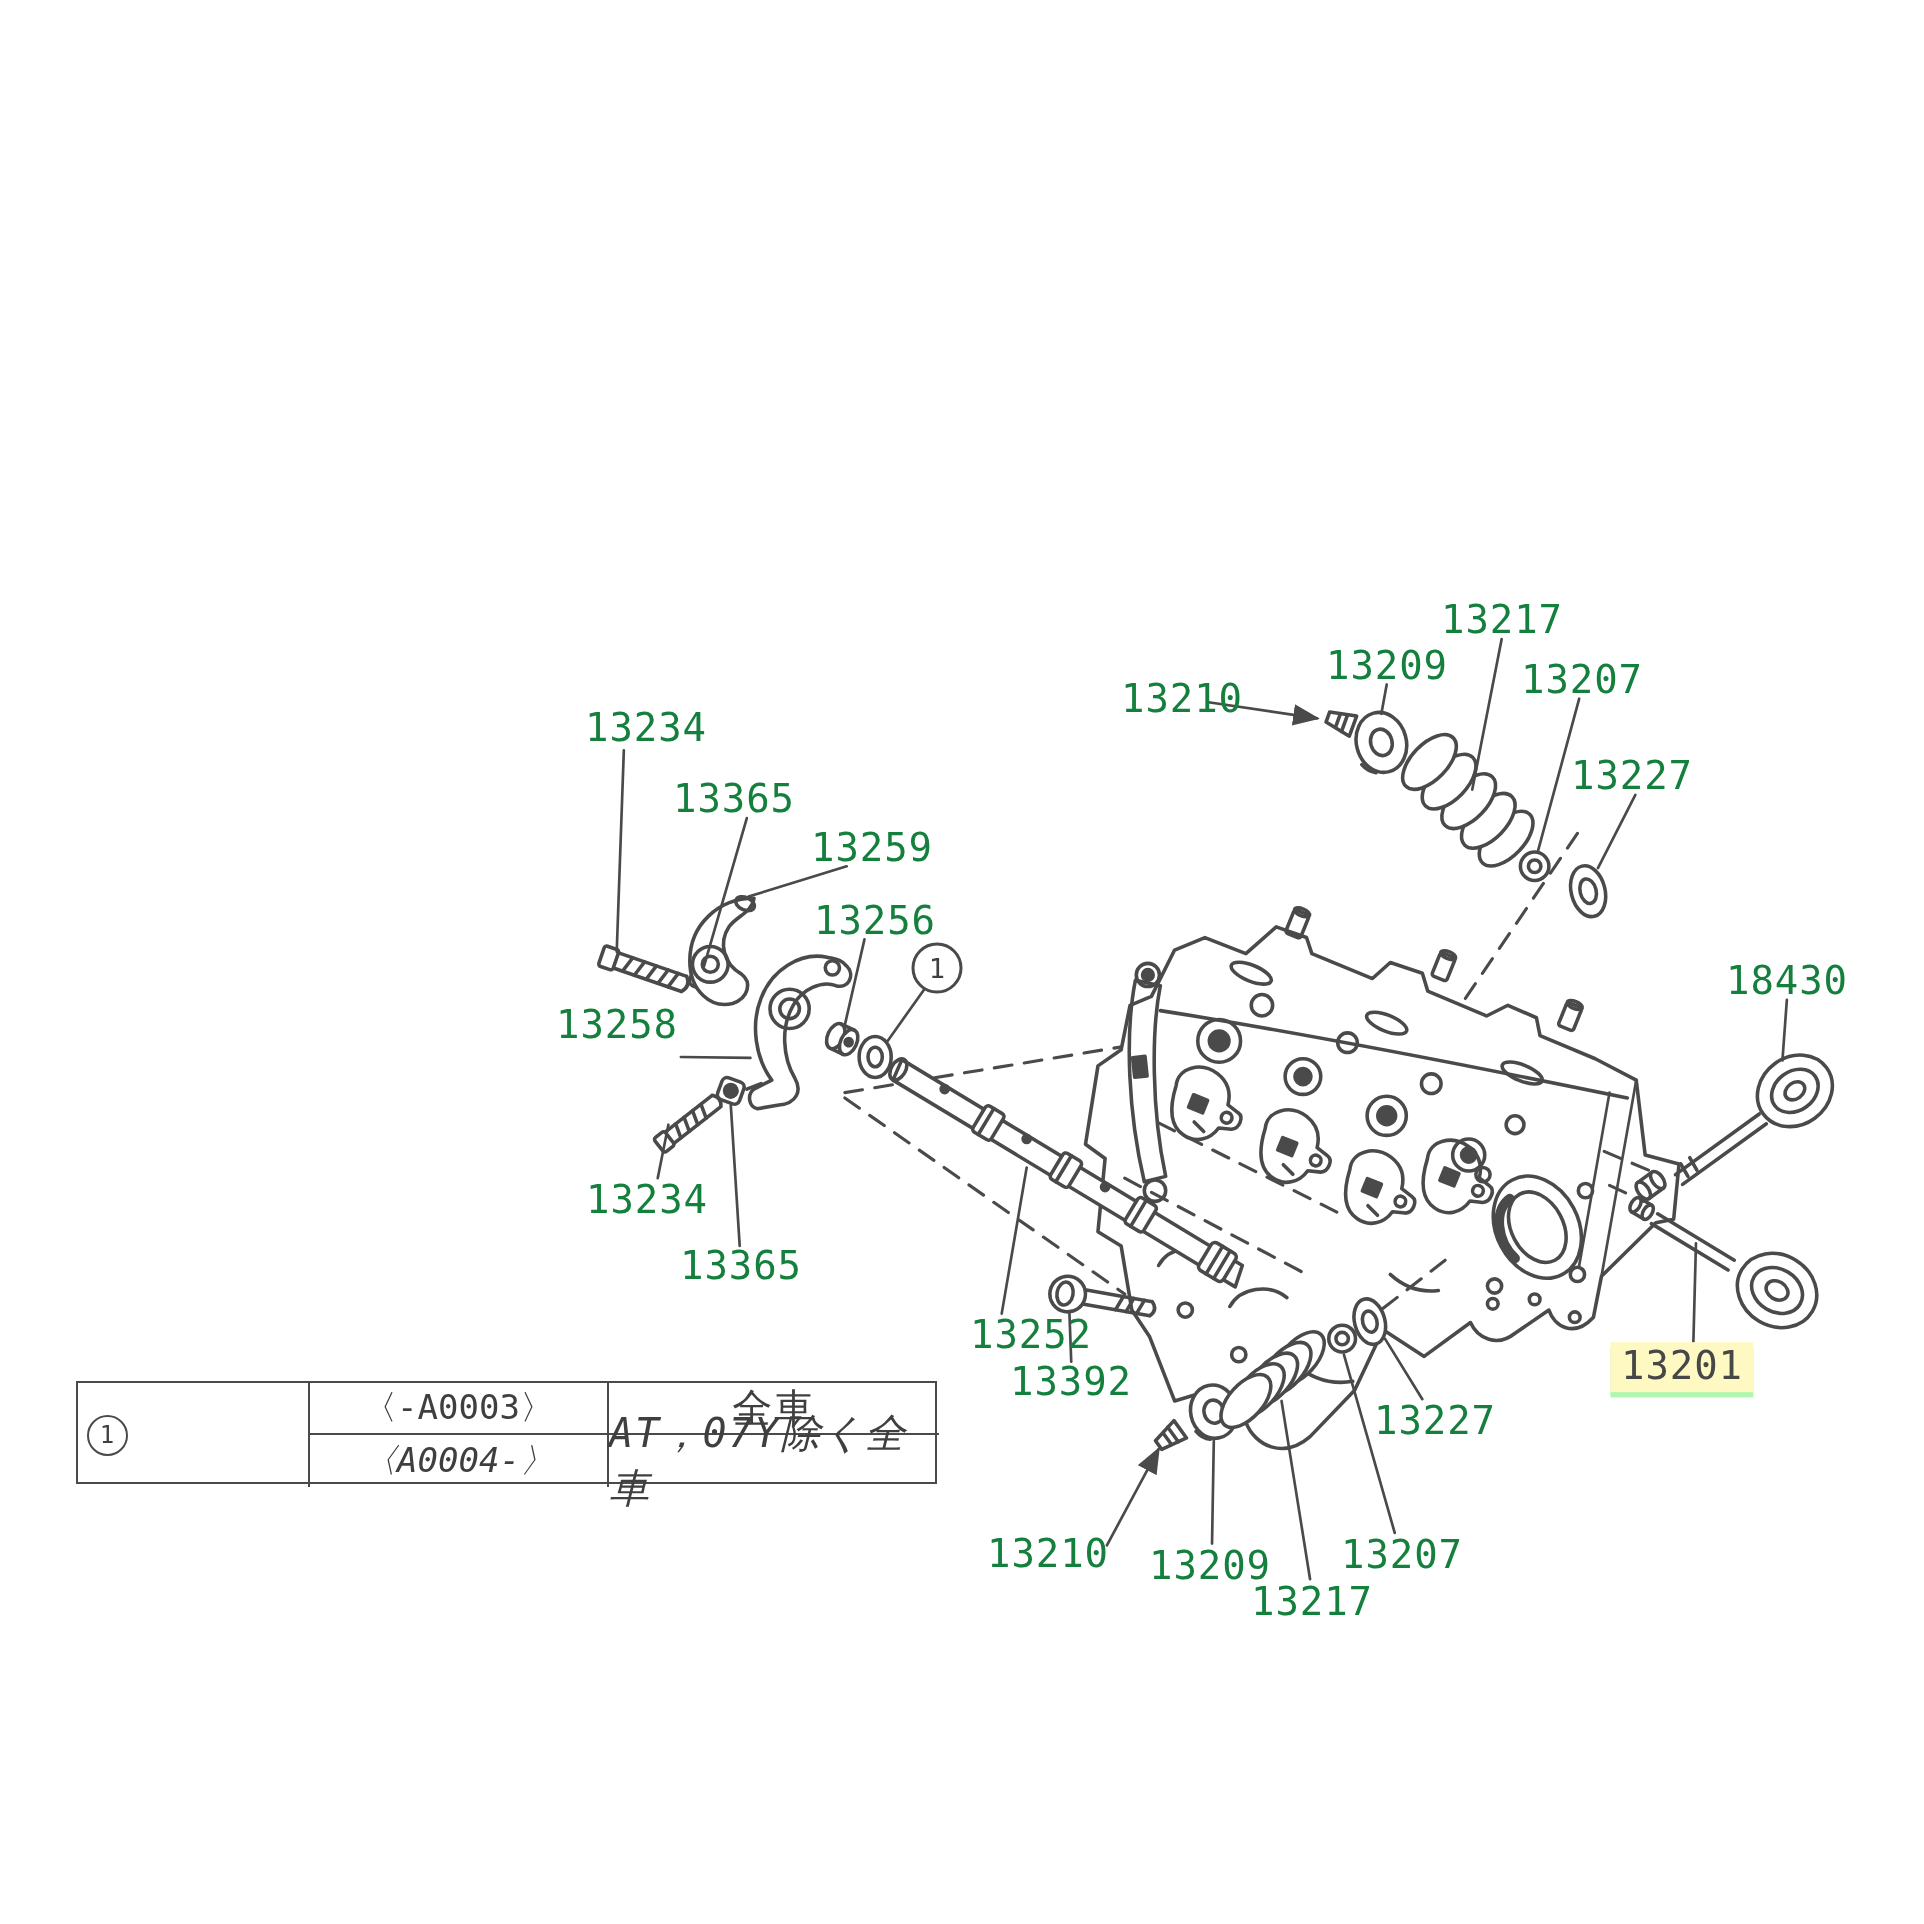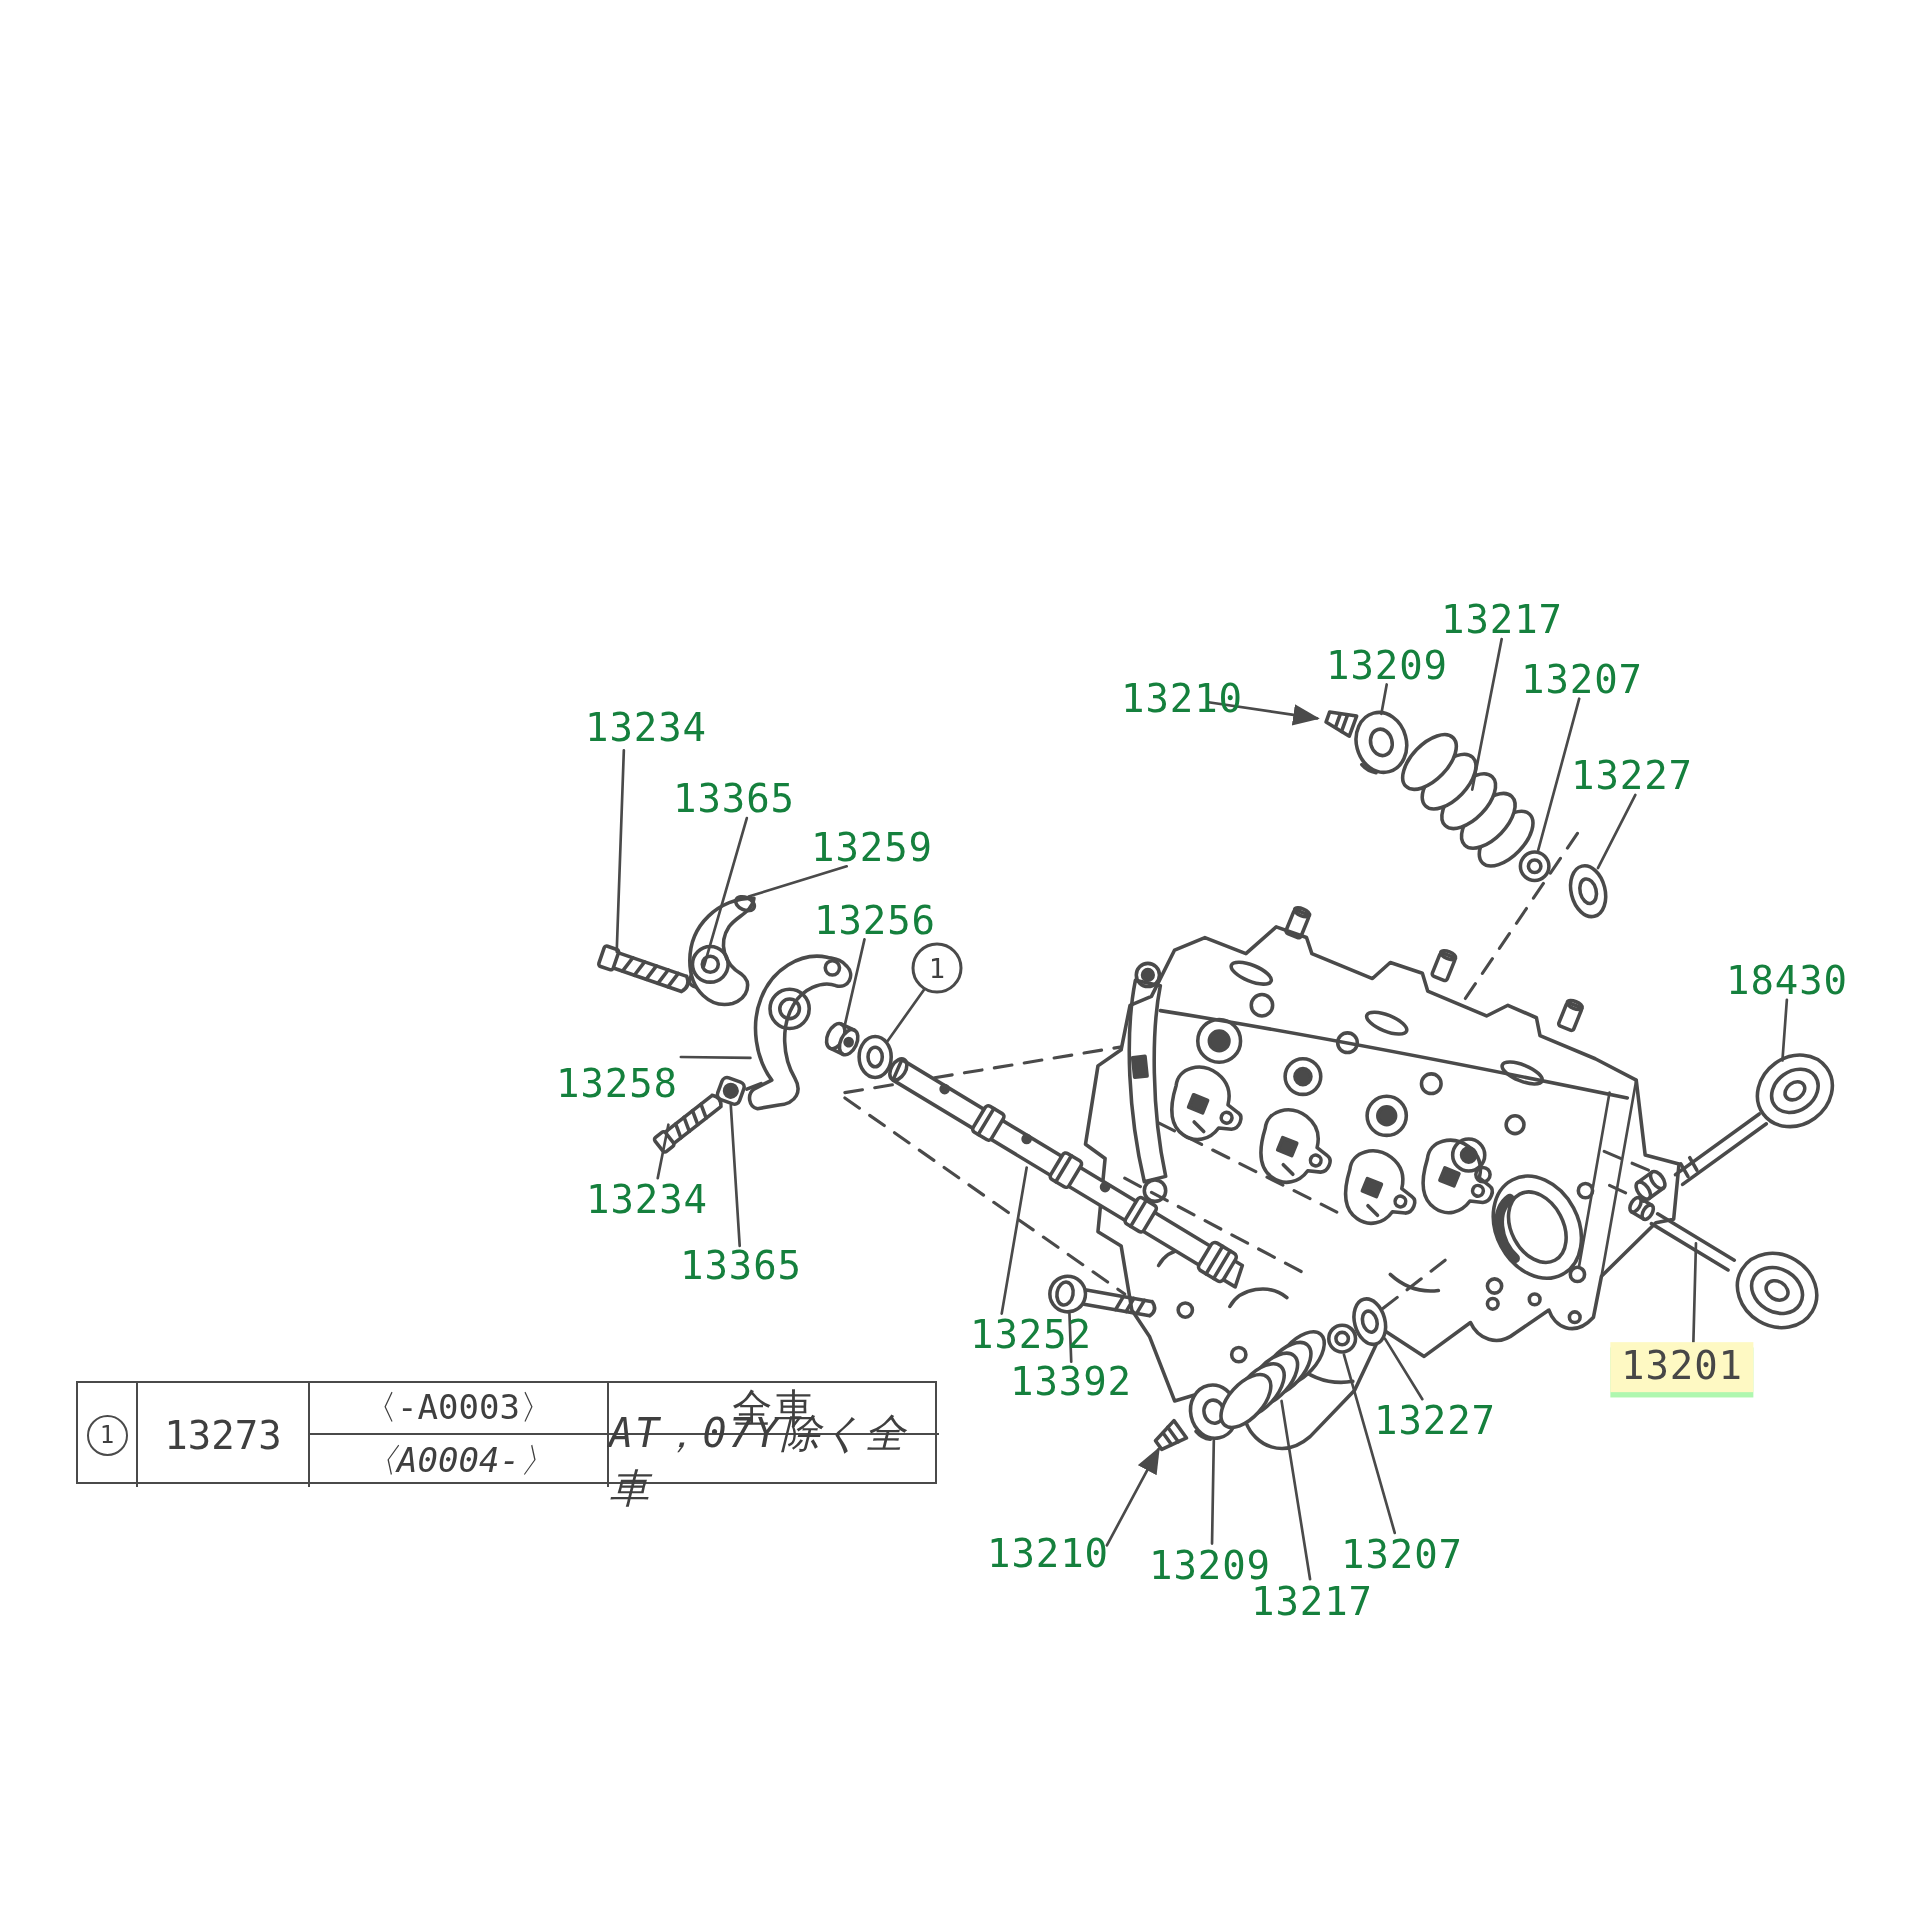--- a/index.html
+++ b/index.html
@@ -331,21 +331,21 @@
       <path d="M1356,788 L1478,806" marker-end="url(#ah)"></path>
       <path d="M1242,1734 L1300,1626" marker-end="url(#ah)"></path>
     </g>
   </g>
 </svg>
 
 <div class="plabel" style="left:646px;top:727px">13234</div>
 <div class="plabel" style="left:734px;top:798px">13365</div>
 <div class="plabel" style="left:872px;top:847px">13259</div>
 <div class="plabel" style="left:875px;top:920px">13256</div>
-<div class="plabel" style="left:617px;top:1083px">13258</div>
+<div class="plabel" style="left:617px;top:1024px">13258</div>
 <div class="plabel" style="left:647px;top:1199px">13234</div>
 <div class="plabel" style="left:741px;top:1265px">13365</div>
 <div class="plabel" style="left:1031px;top:1334px">13252</div>
 <div class="plabel" style="left:1071px;top:1381px">13392</div>
 <div class="plabel" style="left:1182px;top:698px">13210</div>
 <div class="plabel" style="left:1387px;top:665px">13209</div>
 <div class="plabel" style="left:1502px;top:619px">13217</div>
 <div class="plabel" style="left:1582px;top:679px">13207</div>
 <div class="plabel" style="left:1632px;top:775px">13227</div>
 <div class="plabel" style="left:1787px;top:980px">18430</div>
@@ -355,21 +355,20 @@
 <div class="plabel" style="left:1210px;top:1565px">13209</div>
 <div class="plabel" style="left:1312px;top:1601px">13217</div>
 <div class="plabel" style="left:1402px;top:1554px">13207</div>
 
 <div class="callout" style="left:937px;top:968px">1</div>
 
 <div class="ptable">
   <div class="cell c-callout">
     <div class="tcallout">1</div>
   </div>
-  <div class="cell c-part">13273</div>
   <div class="cell c-range r1">
     <span>〈</span>
     <span>-A0003〉</span>
   </div>
   <div class="cell c-app r1">全車</div>
   <div class="cell c-range r2">
     <span>〈A0004-</span>
     <span>〉</span>
   </div>
   <div class="cell c-app r2">AT，07Y除く全車</div>

